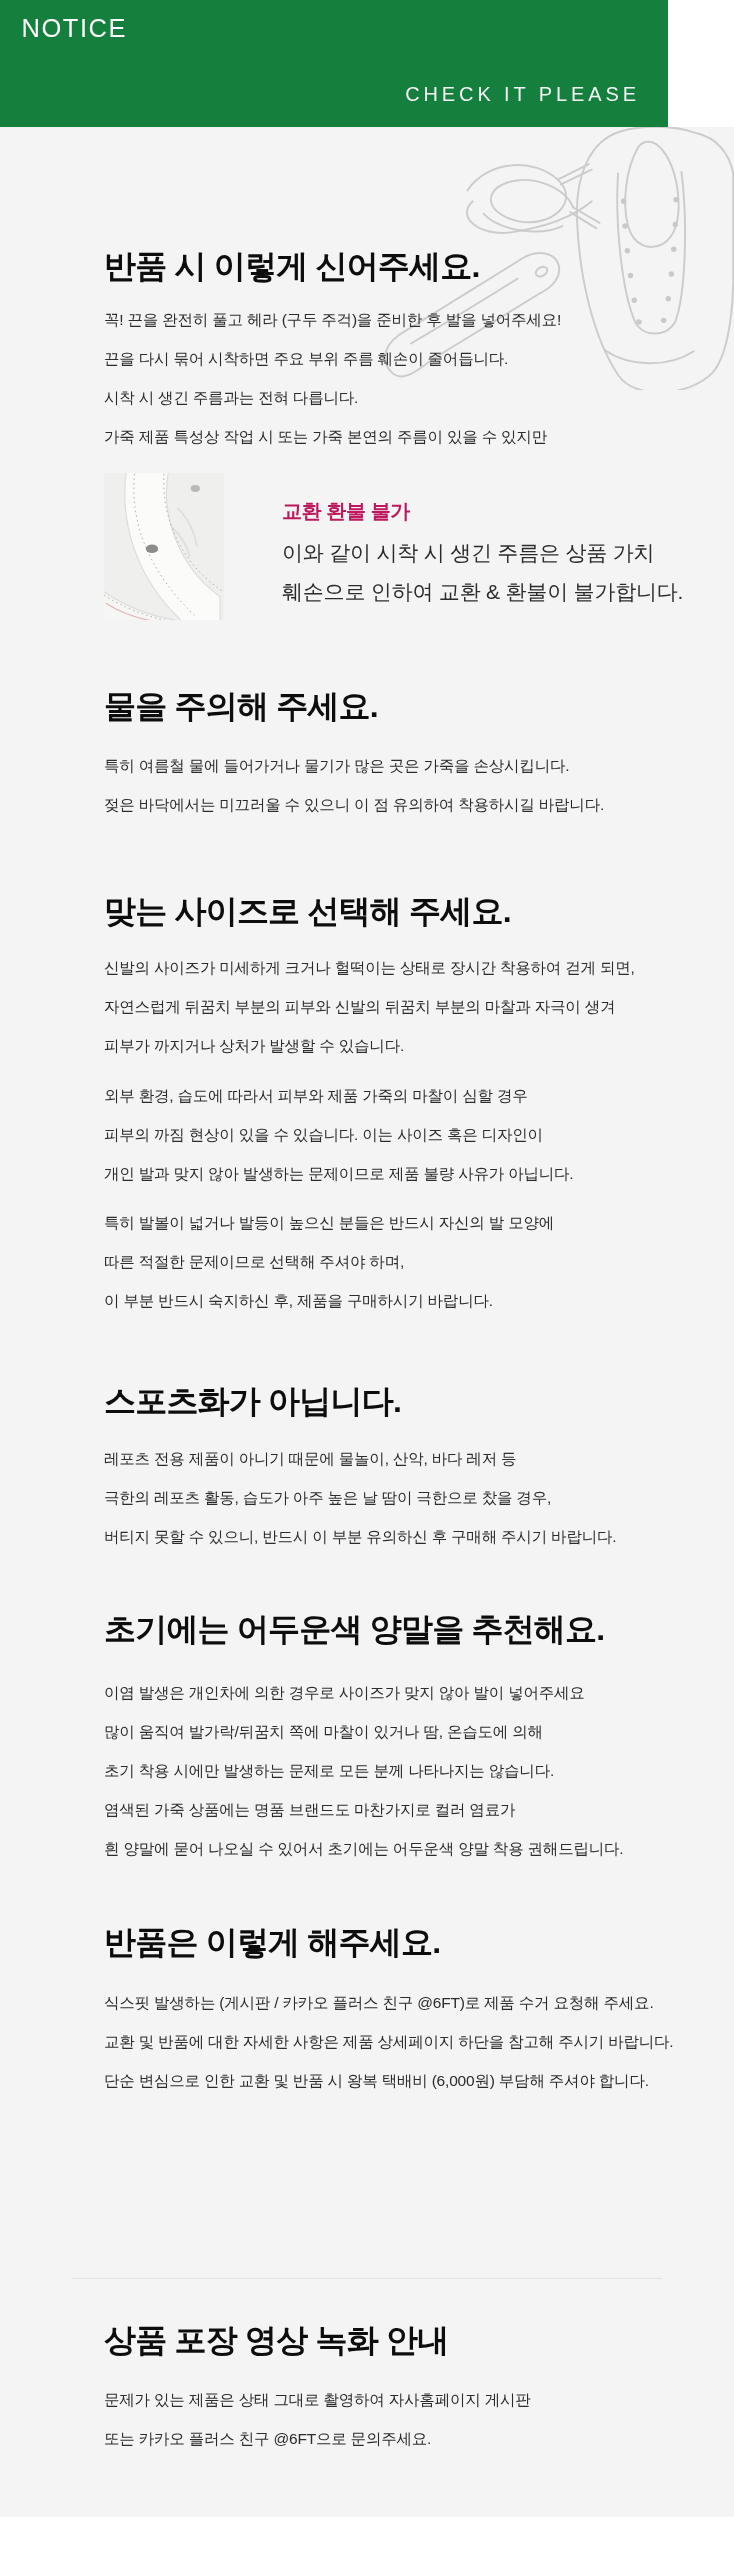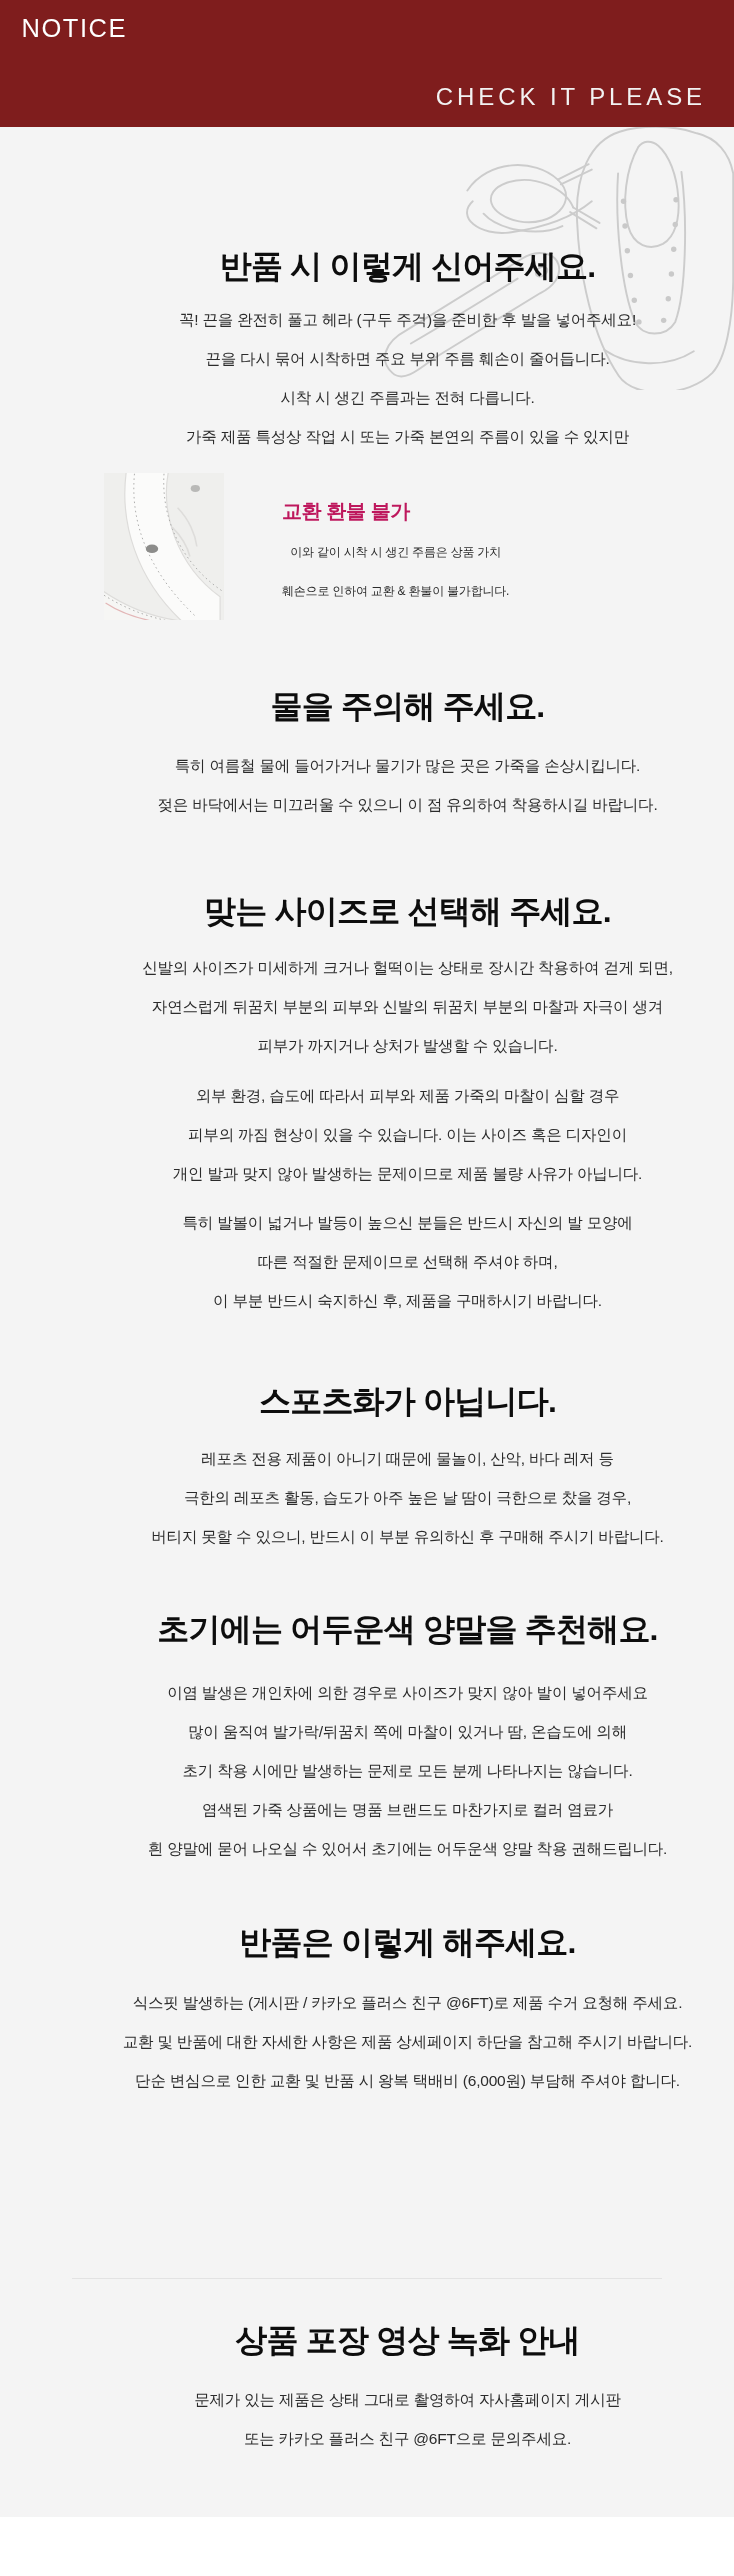--- a/index.html
+++ b/index.html
@@ -8,48 +8,48 @@
     position:relative;
     width:734px; height:2576px;
     margin:0 auto;
     background:#ffffff;
     font-family:"Liberation Sans","DejaVu Sans",sans-serif;
     overflow:hidden;
   }
   
   .header {
     position:absolute; left:0; top:0;
-    width:734px; height:127px;
-    background:#7f1d1d;
+    width:668px; height:127px;
+    background:#15803d;
     z-index:3;
   }
   .header .brand {
     position:absolute; left:21.6px; top:14px;
     font-size:25.5px; font-weight:400; color:#ffffff;
     letter-spacing:1.5px;
   }
   .header .tagline {
     position:absolute; right:28px; top:83px;
-    font-size:24px; font-weight:400; color:#f2f2f2;
+    font-size:20px; font-weight:400; color:#f2f2f2;
     letter-spacing:3.9px;
   }
   
   .canvas {
     position:absolute; left:0; top:127px;
     width:734px; height:2390px;
     background:#f4f4f4;
     z-index:0;
   }
   .sketch {
     position:absolute; right:0; top:127px;
     width:371px; height:263px;
     z-index:1; pointer-events:none;
   }
   
-  .abs { position:absolute; left:104px; right:23px; z-index:2;text-align:center; }
+  .abs { position:absolute; left:104px; right:23px; z-index:2; }
   .h1 {
     font-size:32px; line-height:40px; font-weight:700;
     color:#0d0d0d; letter-spacing:-0.8px;
   }
   .body-line {
     font-size:15.5px; line-height:39px;
     color:#2b2b2b; letter-spacing:-0.2px;
     white-space:nowrap;
   }
   
@@ -58,22 +58,22 @@
     width:120px; height:147px;
     background:linear-gradient(140deg,#f4f3f1 0%,#ececea 55%,#e4e4e2 100%);
     overflow:hidden; z-index:2;
   }
   .callout { position:absolute; left:282px; top:498px; z-index:2; }
   .callout .c-title {
     font-size:20px; line-height:26px; font-weight:700;
     color:#be185d; letter-spacing:-0.4px;
   }
   .callout .c-line {
-    font-size:12px; line-height:39px; color:#2b2b2b;
-    letter-spacing:-0.2px; white-space:nowrap;text-align:center;
+    font-size:21px; line-height:39px; color:#2b2b2b;
+    letter-spacing:-0.2px; white-space:nowrap;
   }
   .callout .c-lines { margin-top:9.3px; }
   
   .divider {
     position:absolute; left:72px; top:2278px;
     width:590px; height:0;
     border-top:1.5px solid #e3e3e3;
     z-index:2;
   }
   .bottom-strip {

